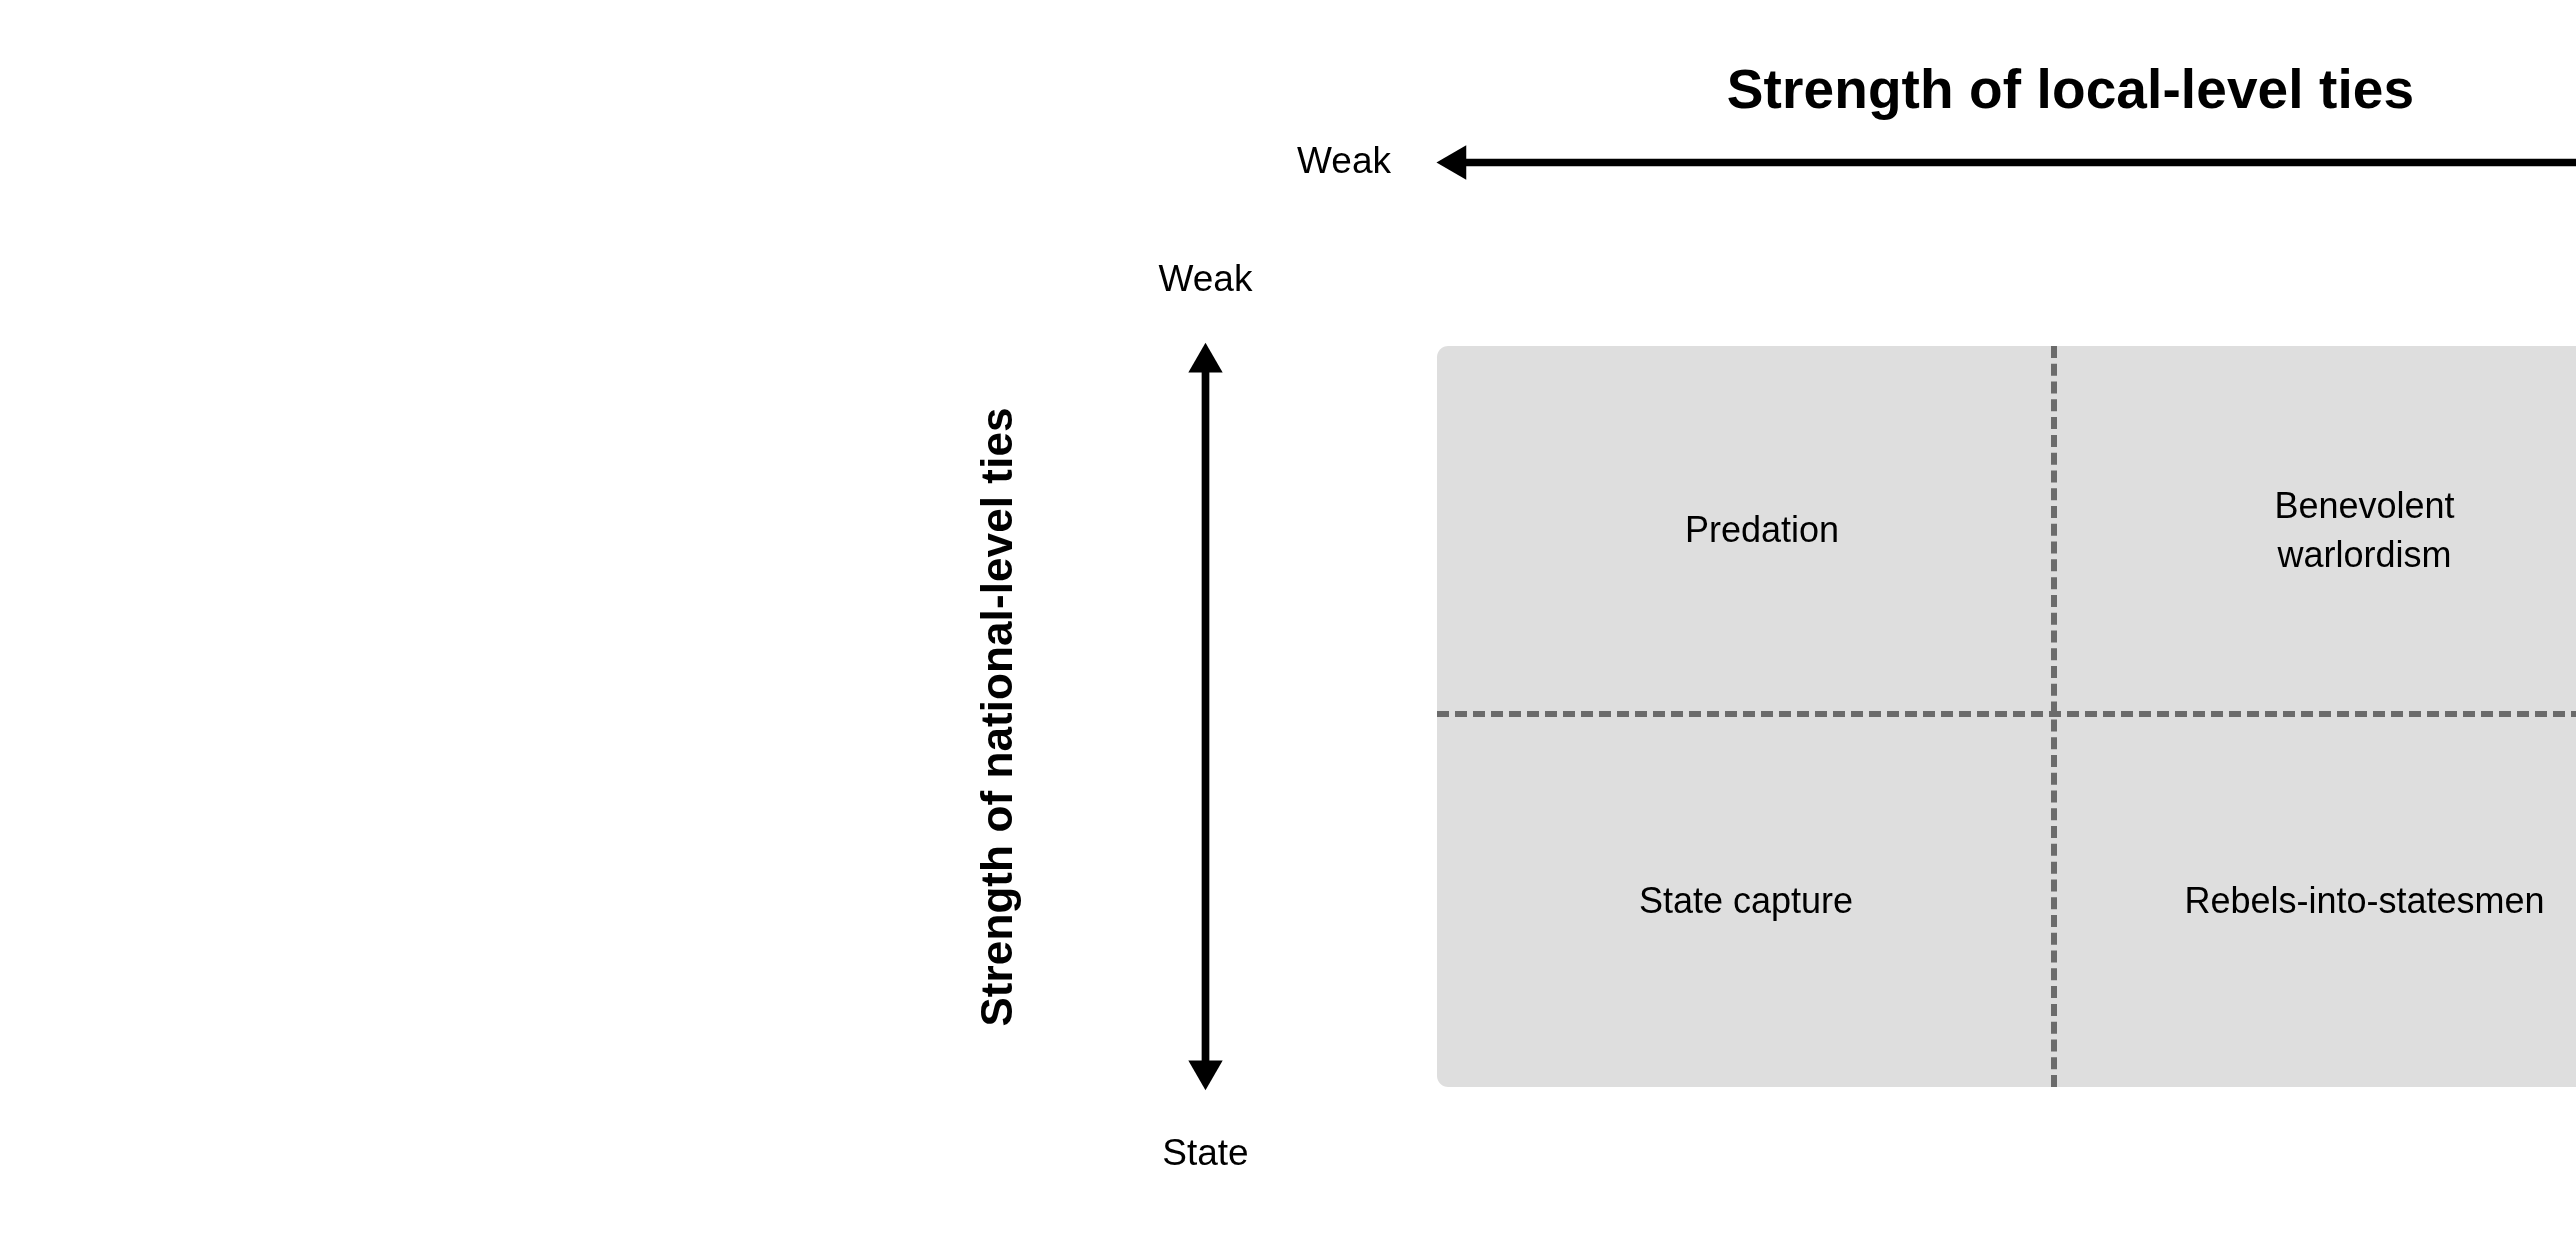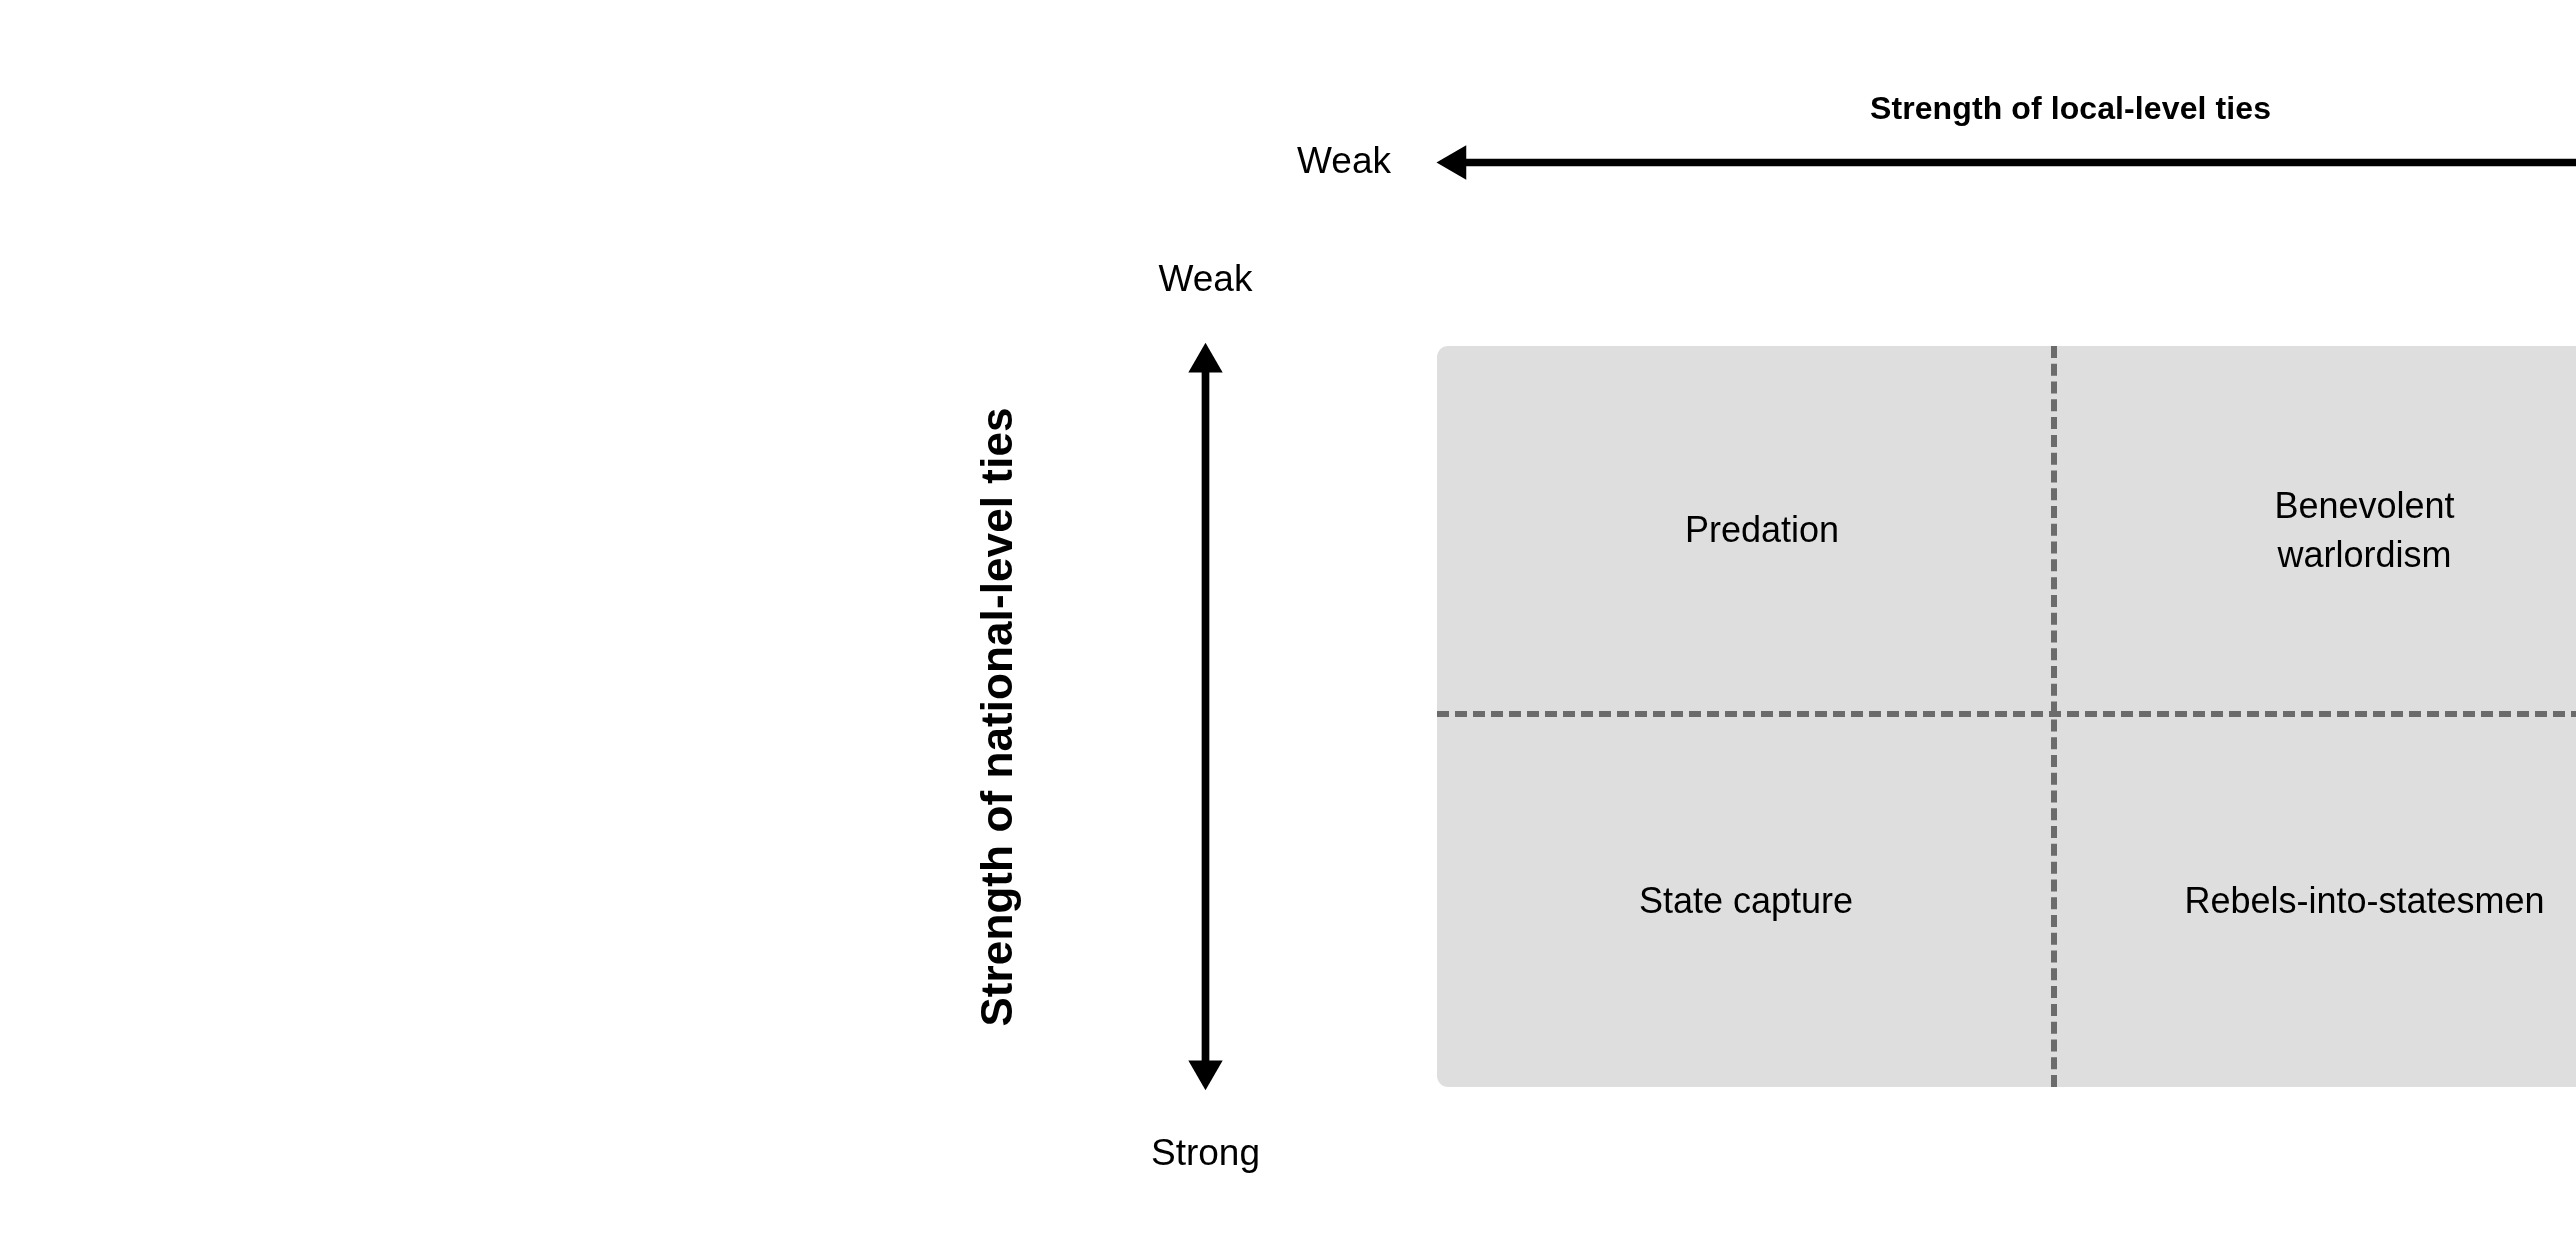--- a/index.html
+++ b/index.html
@@ -22,26 +22,25 @@
     background: #ffffff;
   }
 
   
   .x-axis-title {
     position: absolute;
     left: 1607px;
     top: 58px;
     width: 927px;
     text-align: center;
-    font-size: 32px;
+    font-size: 55px;
     font-weight: bold;
     line-height: 1.15;
     letter-spacing: 0.1px;
     white-space: nowrap;
-    margin-top: 32px;
   }
 
   .x-axis-arrow {
     position: absolute;
     left: 1432px;
     top: 133px;
     width: 1231px;
     height: 59px;
   }
 
@@ -172,21 +171,21 @@
   <div class="y-label-weak">Weak</div>
 
   <div class="y-axis-arrow">
     <svg width="59" height="755" viewBox="0 0 115 1465" xmlns="http://www.w3.org/2000/svg">
       <line x1="57.5" y1="52" x2="57.5" y2="1413" stroke="#000000" stroke-width="15"></line>
       <polygon points="57.5,4 24,62 91,62" fill="#000000"></polygon>
       <polygon points="57.5,1461 24,1403 91,1403" fill="#000000"></polygon>
     </svg>
   </div>
 
-  <div class="y-label-strong">Strong</div>
+  <div class="y-label-strong">State</div>
 
   <div class="matrix">
 
     <div class="divider-v"></div>
     <div class="divider-h"></div>
 
     <div class="quadrant q-tl">
       <span class="q-label">Predation</span>
     </div>
 

